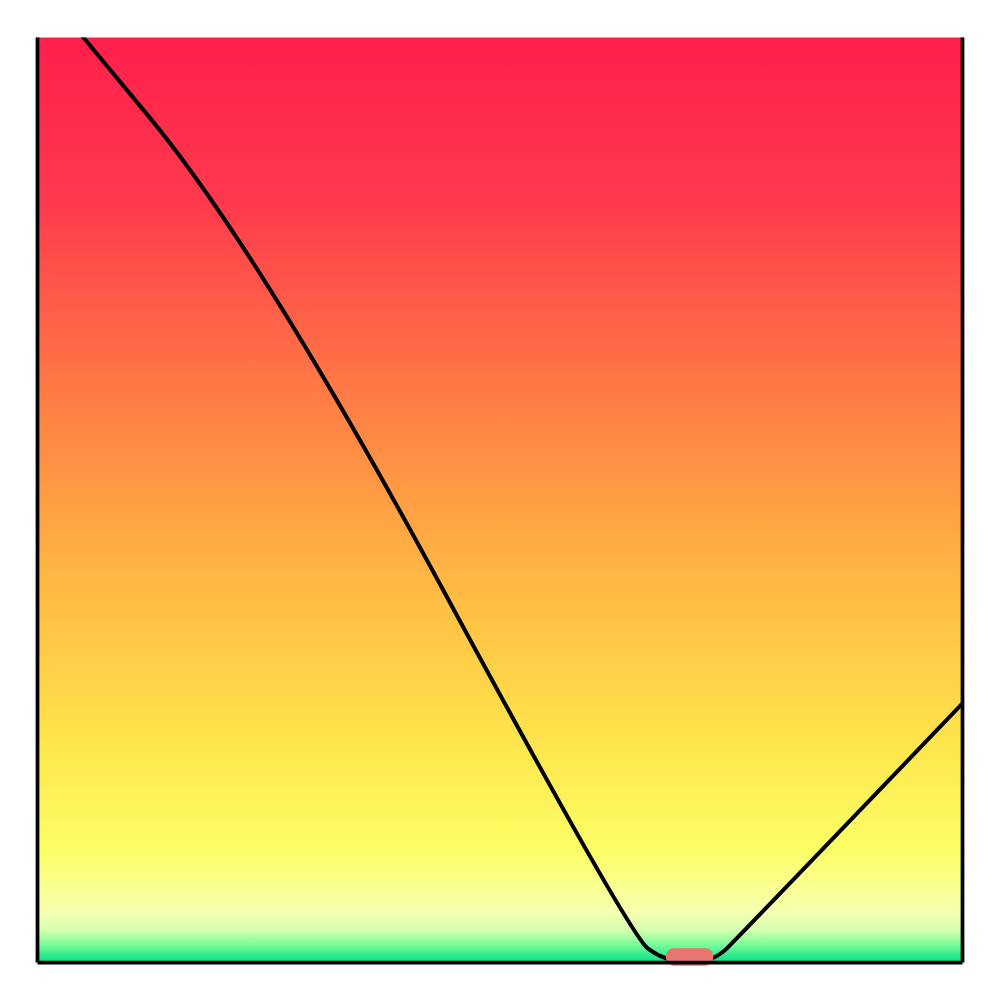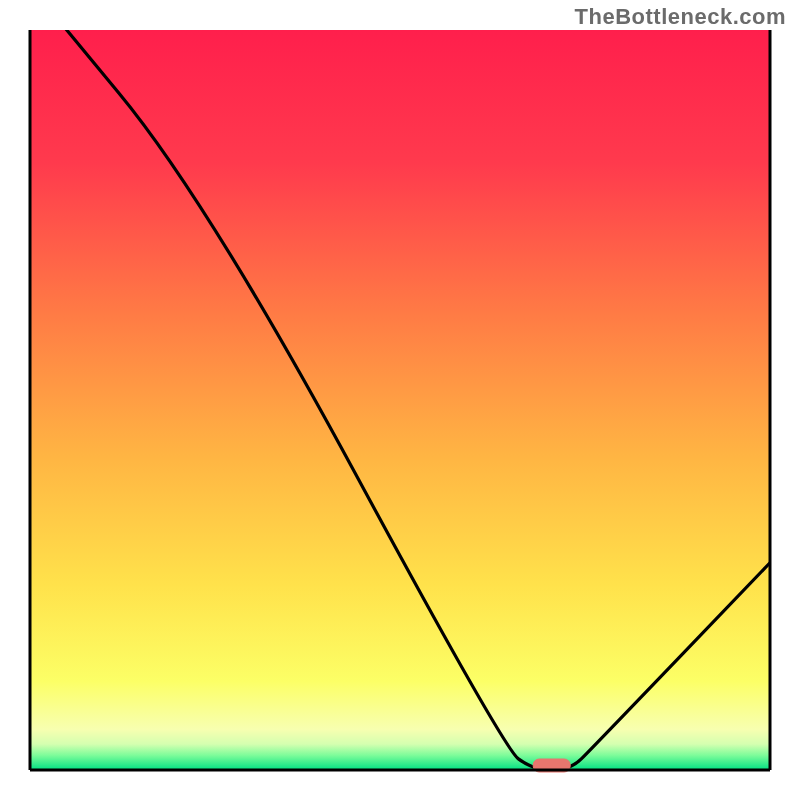--- a/index.html
+++ b/index.html
@@ -33,21 +33,20 @@
     top: 0;
     width: 800px;
     height: 800px;
     z-index: 10;
   }
 </style>
 </head>
 <body>
 
 <div class="stage">
-  <div class="watermark">TheBottleneck.com</div>
 
   <svg class="plot" viewBox="0 0 800 800">
     <defs>
       <linearGradient id="bgGrad" x1="0" y1="0" x2="0" y2="1">
           <stop offset="0%" stop-color="#ff1f4c"></stop>
           <stop offset="18%" stop-color="#ff3a4d"></stop>
           <stop offset="38%" stop-color="#ff7a45"></stop>
           <stop offset="57.99999999999999%" stop-color="#ffb643"></stop>
           <stop offset="75%" stop-color="#ffe24b"></stop>
           <stop offset="88%" stop-color="#fcff66"></stop>

